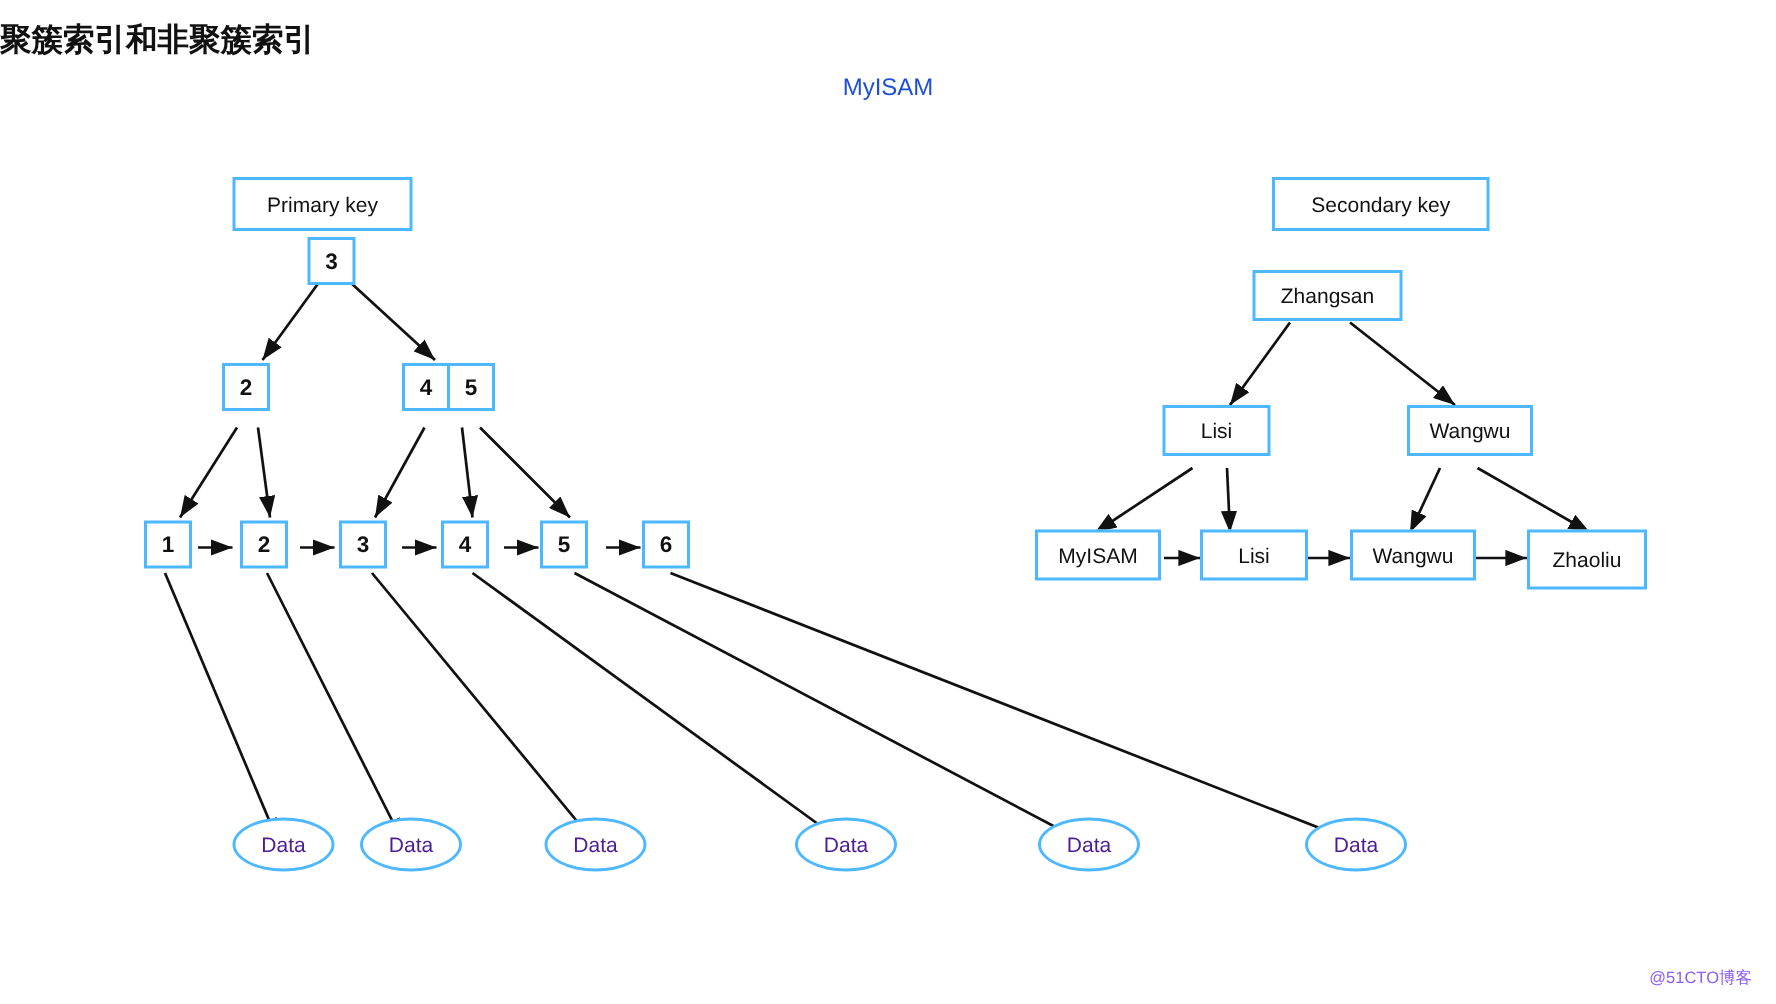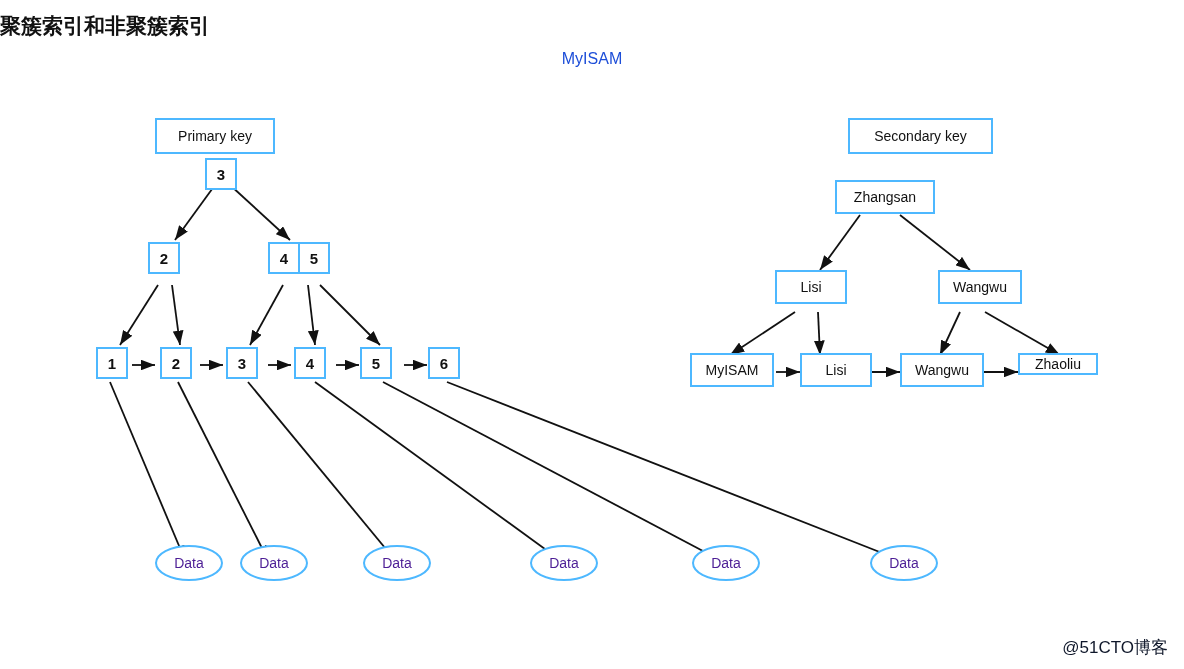--- a/index.html
+++ b/index.html
@@ -25,22 +25,22 @@
       left: 50%;
       transform: translateX(-50%);
       font-size: 16px;
       font-weight: normal;
       color: #1d4ed8;
     }
     .watermark {
       position: absolute;
       bottom: 10px;
       right: 16px;
-      font-size: 17px;
-      color: #0f172a;
+      font-size: 11px;
+      color: #8b5cf6;
     }
 
     
     .box {
       position: absolute;
       border: 2px solid #4db8ff;
       background: #fff;
       display: flex;
       align-items: center;
       justify-content: center;
@@ -178,13 +178,13 @@
 <div class="box-label" style="left:848px; top:118px; width:145px; height:36px;">Secondary key</div>
 
 <div class="box-label" style="left:835px; top:180px; width:100px; height:34px;text-align:right;">Zhangsan</div>
 
 <div class="box-label" style="left:775px; top:270px; width:72px; height:34px;">Lisi</div>
 <div class="box-label" style="left:938px; top:270px; width:84px; height:34px;">Wangwu</div>
 
 <div class="box-label" style="left:690px; top:353px; width:84px; height:34px;">MyISAM</div>
 <div class="box-label" style="left:800px; top:353px; width:72px; height:34px;">Lisi</div>
 <div class="box-label" style="left:900px; top:353px; width:84px; height:34px;">Wangwu</div>
-<div class="box-label" style="left:1018px; top:353px; width:80px; height:22px;">Zhaoliu</div>
+<div class="box-label" style="left:1018px; top:353px; width:80px; height:40px;">Zhaoliu</div>
 
 </body></html>

